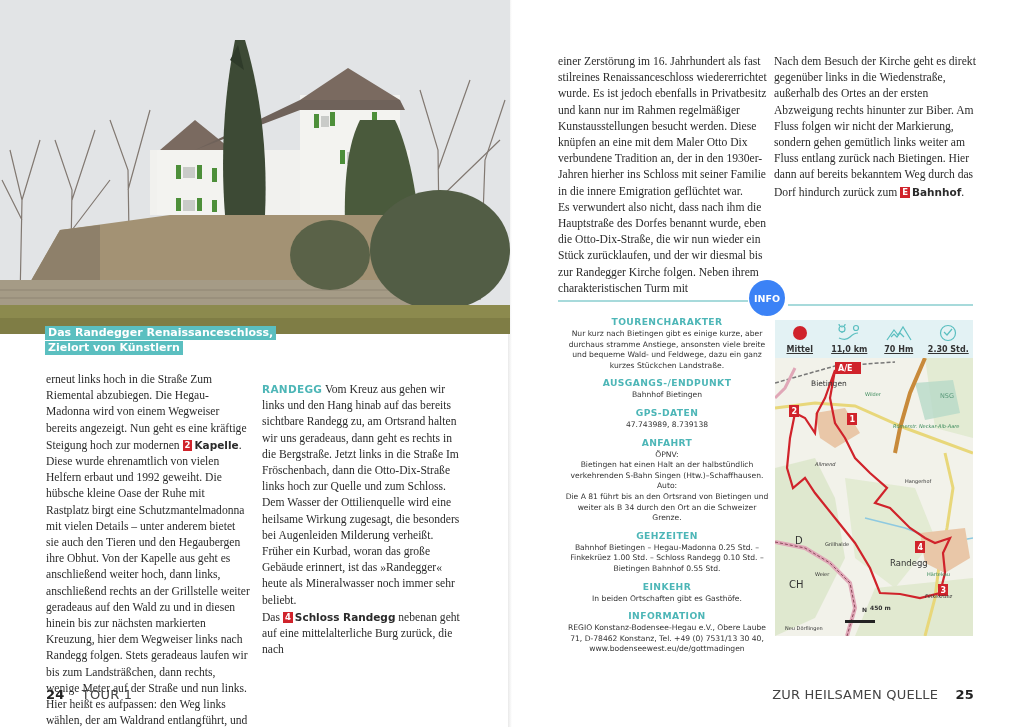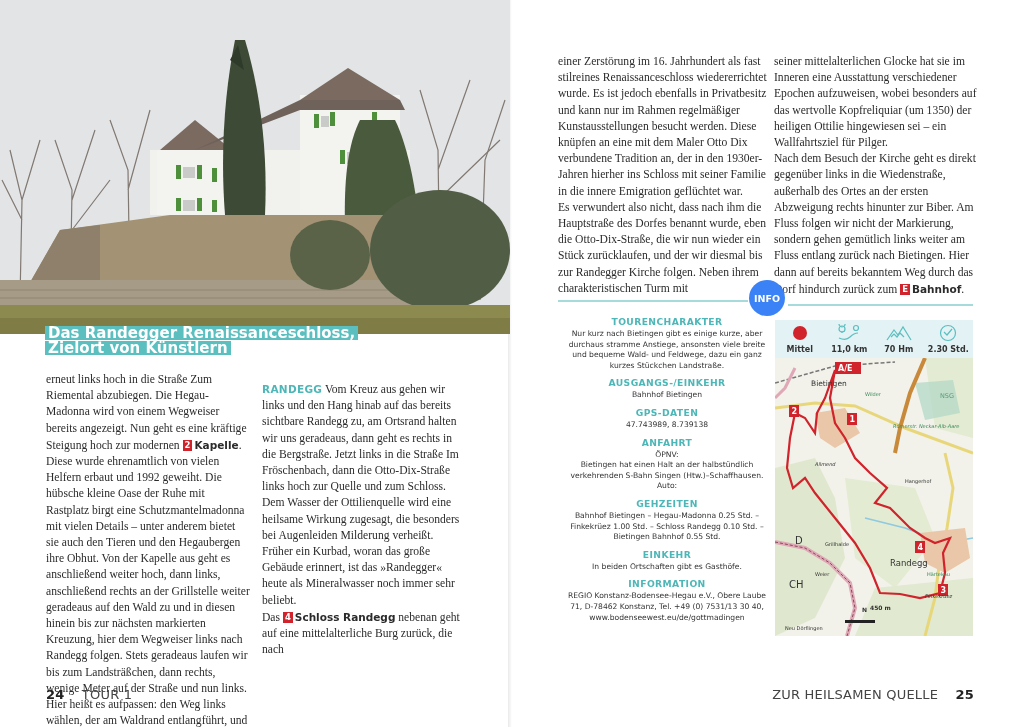--- a/index.html
+++ b/index.html
@@ -1,39 +1,39 @@
 <!DOCTYPE html>
 <html><head>
 <meta charset="utf-8">
 <style>
   * { box-sizing: border-box; margin: 0; padding: 0; }
   html, body { width: 1020px; height: 727px; background: #ffffff; overflow: hidden; }
   body { position: relative; font-family: "Liberation Serif", serif; color: #2b2b2b; }
   .spine { position: absolute; left: 508px; top: 0; width: 4px; height: 727px; background: linear-gradient(90deg, #e9e9e9, #ffffff); }
   .photo { position: absolute; left: 0; top: 0; width: 510px; height: 334px; overflow: hidden; background: #dfe1e3; }
   .photo svg { display: block; }
-  .caption { position: absolute; left: 45px; top: 326px; font-family: "DejaVu Sans", sans-serif; font-size: 15px; font-weight: bold; color: #ffffff; line-height: 14px; }
+  .caption { position: absolute; left: 45px; top: 326px; font-family: "DejaVu Sans", sans-serif; font-size: 11px; font-weight: bold; color: #ffffff; line-height: 14px; }
   .caption span { display: inline-block; background: #5bbfc0; padding: 0 3px; margin-bottom: 1px; }
   .col { position: absolute; font-size: 11.6px; line-height: 16.2px; text-align: left; }
   .col p { margin: 0; }
   .col1 { left: 46px; top: 372px; width: 204px; }
   .col2 { left: 262px; top: 372px; width: 204px; }
   .col3 { left: 558px; top: 54px; width: 210px; }
   .col4 { left: 774px; top: 54px; width: 206px; }
   .badge { display: inline-block; background: #d0232b; color: #fff; font-family: "DejaVu Sans", sans-serif; font-weight: bold; font-size: 8.5px; line-height: 11px; padding: 0 2px; margin-right: 2px; vertical-align: 1px; }
   .bold-sans { font-family: "DejaVu Sans", sans-serif; font-weight: bold; font-size: 10.5px; }
   .section-head { font-family: "DejaVu Sans", sans-serif; font-weight: bold; color: #4db6b7; font-size: 10.5px; letter-spacing: 0.3px; }
   .info-line-l { position: absolute; left: 558px; top: 300px; width: 190px; height: 2px; background: #a7dadb; }
   .info-line-r { position: absolute; left: 788px; top: 304px; width: 185px; height: 2px; background: #a7dadb; }
   .info-badge { position: absolute; left: 749px; top: 280px; width: 36px; height: 36px; border-radius: 50%; background: #3b82f6; color: #fff; font-family: "DejaVu Sans", sans-serif; font-weight: bold; font-size: 9.5px; display: flex; align-items: center; justify-content: center; }
   .info-box { position: absolute; left: 564px; top: 316px; width: 206px; font-family: "DejaVu Sans", sans-serif; font-size: 7.6px; line-height: 10.6px; text-align: center; color: #333; }
   .info-box h4 { font-size: 9.2px; color: #4db6b7; letter-spacing: 0.4px; margin-top: 6px; margin-bottom: 1px; line-height: 12px; }
   .info-box h4:first-child { margin-top: 0; }
   .stats { position: absolute; left: 775px; top: 320px; width: 198px; height: 38px; background: #e3f2f4; font-family: "DejaVu Sans", sans-serif; font-size: 8px; font-weight: bold; color: #333; display: flex; justify-content: space-around; align-items: flex-start; padding-top: 4px; }
-  .stat { display: flex; flex-direction: column; align-items: center; width: 48px; }
+  .stat { display: flex; flex-direction: column; align-items: center; width: 48px; text-decoration: underline; }
   .stat .ic { height: 18px; display: flex; align-items: center; justify-content: center; }
   .stat .lbl { margin-top: 3px; }
   .map { position: absolute; left: 775px; top: 358px; width: 198px; height: 278px; overflow: hidden; background: #8b5cf6; }
   .footer { position: absolute; top: 687px; font-family: "DejaVu Sans", sans-serif; font-size: 13px; color: #444; letter-spacing: 0.2px; }
   .footer .num { font-weight: bold; color: #222; }
   .footer-l { left: 46px; }
   .footer-r { right: 46px; margin-left: 16px; }
 </style>
 </head>
 <body>
@@ -113,39 +113,39 @@
   <p style="margin-top:9px"><span class="section-head">RANDEGG</span><span> Vom Kreuz aus gehen wir links und den Hang hinab auf das bereits sichtbare Randegg zu, am Ortsrand halten wir uns geradeaus, dann geht es rechts in die Bergstraße. Jetzt links in die Straße Im Fröschenbach, dann die Otto-Dix-Straße links hoch zur Quelle und zum Schloss. Dem Wasser der Ottilienquelle wird eine heilsame Wirkung zugesagt, die besonders bei Augenleiden Milderung verheißt. Früher ein Kurbad, woran das große Gebäude erinnert, ist das »Randegger« heute als Mineralwasser noch immer sehr beliebt.</span></p>
   <p><span>Das </span><span class="badge">4</span><span class="bold-sans">Schloss Randegg</span><span> nebenan geht auf eine mittelalterliche Burg zurück, die nach</span></p>
 </div>
 
 <div class="col col3">
   <p>einer Zerstörung im 16. Jahrhundert als fast stilreines Renaissanceschloss wiedererrichtet wurde. Es ist jedoch ebenfalls in Privatbesitz und kann nur im Rahmen regelmäßiger Kunstausstellungen besucht werden. Diese knüpfen an eine mit dem Maler Otto Dix verbundene Tradition an, der in den 1930er-Jahren hierher ins Schloss mit seiner Familie in die innere Emigration geflüchtet war.</p>
   <p>Es verwundert also nicht, dass nach ihm die Hauptstraße des Dorfes benannt wurde, eben die Otto-Dix-Straße, die wir nun wieder ein Stück zurücklaufen, und der wir diesmal bis zur Randegger Kirche folgen. Neben ihrem charakteristischen Turm mit</p>
 </div>
 
 <div class="col col4">
-  <p>seiner mittelalterlichen Glocke hat sie im Inneren eine Ausstattung verschiedener Epochen aufzuweisen, wobei besonders auf das wertvolle Kopfreliquiar (um 1350) der heiligen Ottilie hingewiesen sei – ein Wallfahrtsziel für Pilger.</p>
   <p><span>Nach dem Besuch der Kirche geht es direkt gegenüber links in die Wiedenstraße, außerhalb des Ortes an der ersten Abzweigung rechts hinunter zur Biber. Am Fluss folgen wir nicht der Markierung, sondern gehen gemütlich links weiter am Fluss entlang zurück nach Bietingen. Hier dann auf bereits bekanntem Weg durch das Dorf hindurch zurück zum </span><span class="badge">E</span><span class="bold-sans">Bahnhof</span><span>.</span></p>
 </div>
 
 <div class="info-line-l"></div>
 <div class="info-line-r"></div>
 <div class="info-badge">INFO</div>
 
 <div class="info-box">
   <h4>TOURENCHARAKTER</h4>
   <div>Nur kurz nach Bietingen gibt es einige kurze, aber durchaus stramme Anstiege, ansonsten viele breite und bequeme Wald- und Feldwege, dazu ein ganz kurzes Stückchen Landstraße.</div>
-  <h4>AUSGANGS-/EINKEHR</h4>
+  <h4>AUSGANGS-/ENDPUNKT</h4>
   <div>Bahnhof Bietingen</div>
   <h4>GPS-DATEN</h4>
   <div>47.743989, 8.739138</div>
   <h4>ANFAHRT</h4>
   <div>ÖPNV:</div>
   <div>Bietingen hat einen Halt an der halbstündlich verkehrenden S-Bahn Singen (Htw.)–Schaffhausen.</div>
   <div>Auto:</div>
+  <div>Die A 81 führt bis an den Ortsrand von Bietingen und weiter als B 34 durch den Ort an die Schweizer Grenze.</div>
   <h4>GEHZEITEN</h4>
   <div>Bahnhof Bietingen – Hegau-Madonna 0.25 Std. – Finkekrüez 1.00 Std. – Schloss Randegg 0.10 Std. – Bietingen Bahnhof 0.55 Std.</div>
   <h4>EINKEHR</h4>
   <div>In beiden Ortschaften gibt es Gasthöfe.</div>
   <h4>INFORMATION</h4>
   <div>REGIO Konstanz-Bodensee-Hegau e.V., Obere Laube 71, D-78462 Konstanz, Tel. +49 (0) 7531/13 30 40, www.bodenseewest.eu/de/gottmadingen</div>
 </div>
 
 <div class="stats">
   <div class="stat">

